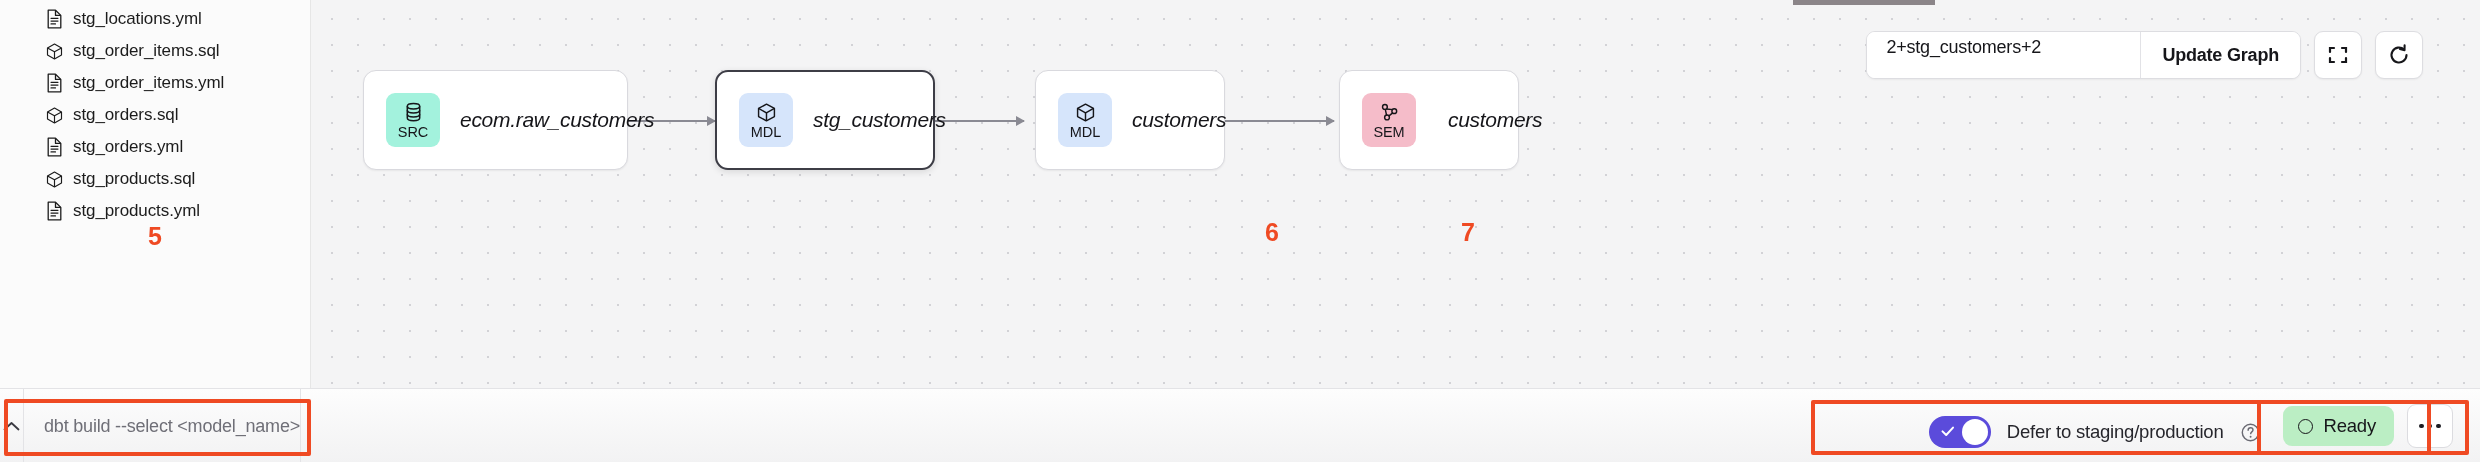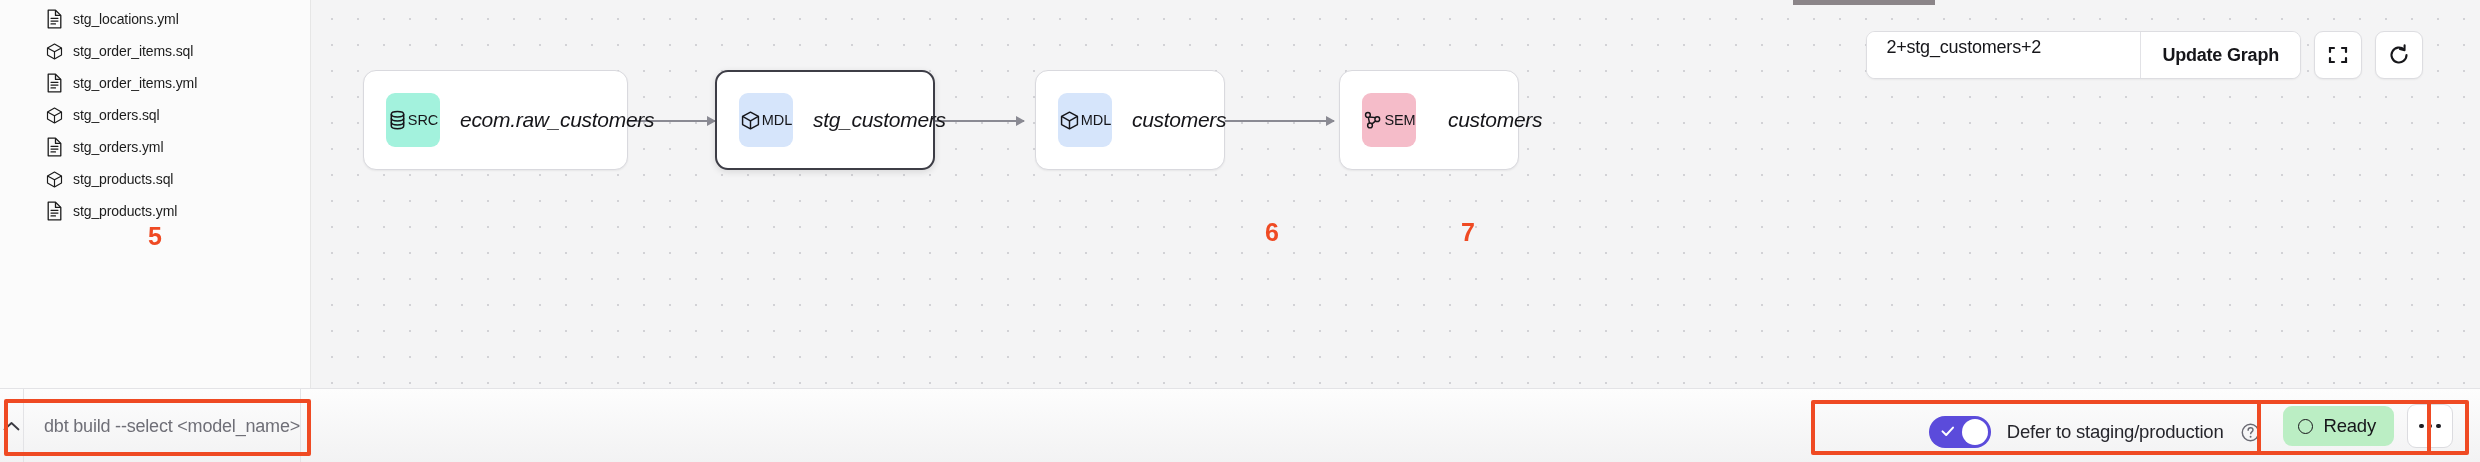--- a/index.html
+++ b/index.html
@@ -51,21 +51,21 @@
   .file-row .ficon {
     width: 20px;
     height: 20px;
     flex: none;
     display: flex;
     align-items: center;
     justify-content: center;
     margin-right: 9px;
   }
   .file-row .fname {
-    font-size: 14px;
+    font-size: 17px;
     color: #1c1c1c;
     letter-spacing: -0.1px;
     white-space: nowrap;
   }
 
   
   .canvas {
     position: relative;
     flex: 1 1 auto;
     background-color: #f4f4f5;
@@ -164,20 +164,21 @@
   .node.selected {
     border: 2.5px solid #3d3d46;
     box-shadow: 0 2px 7px rgba(16,16,20,0.12);
   }
   .node-badge {
     width: 54px;
     height: 54px;
     border-radius: 9px;
     flex: none;
     display: flex;
+    flex-direction: column;
     align-items: center;
     justify-content: center;
     gap: 1px;
   }
   .node-badge .glyph {
     display: flex;
     align-items: center;
     justify-content: center;
     height: 24px;
   }

